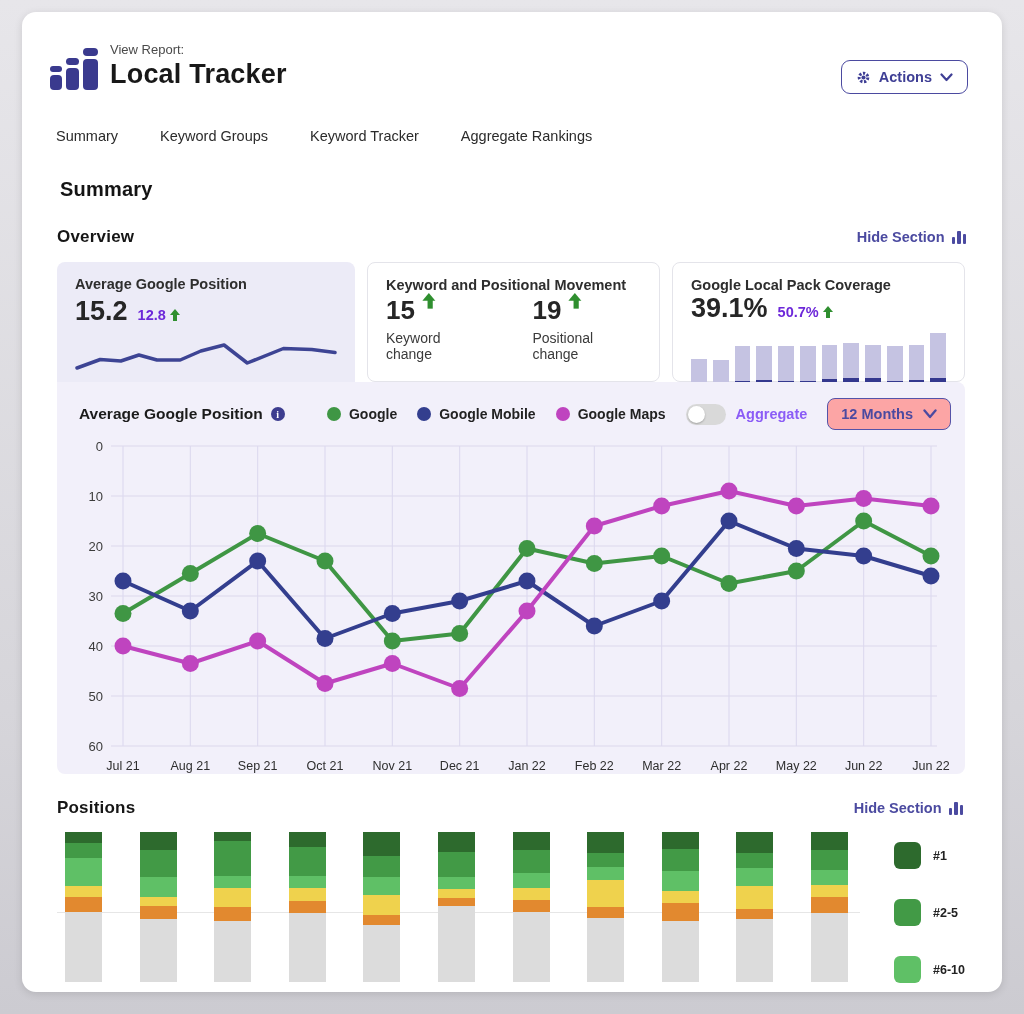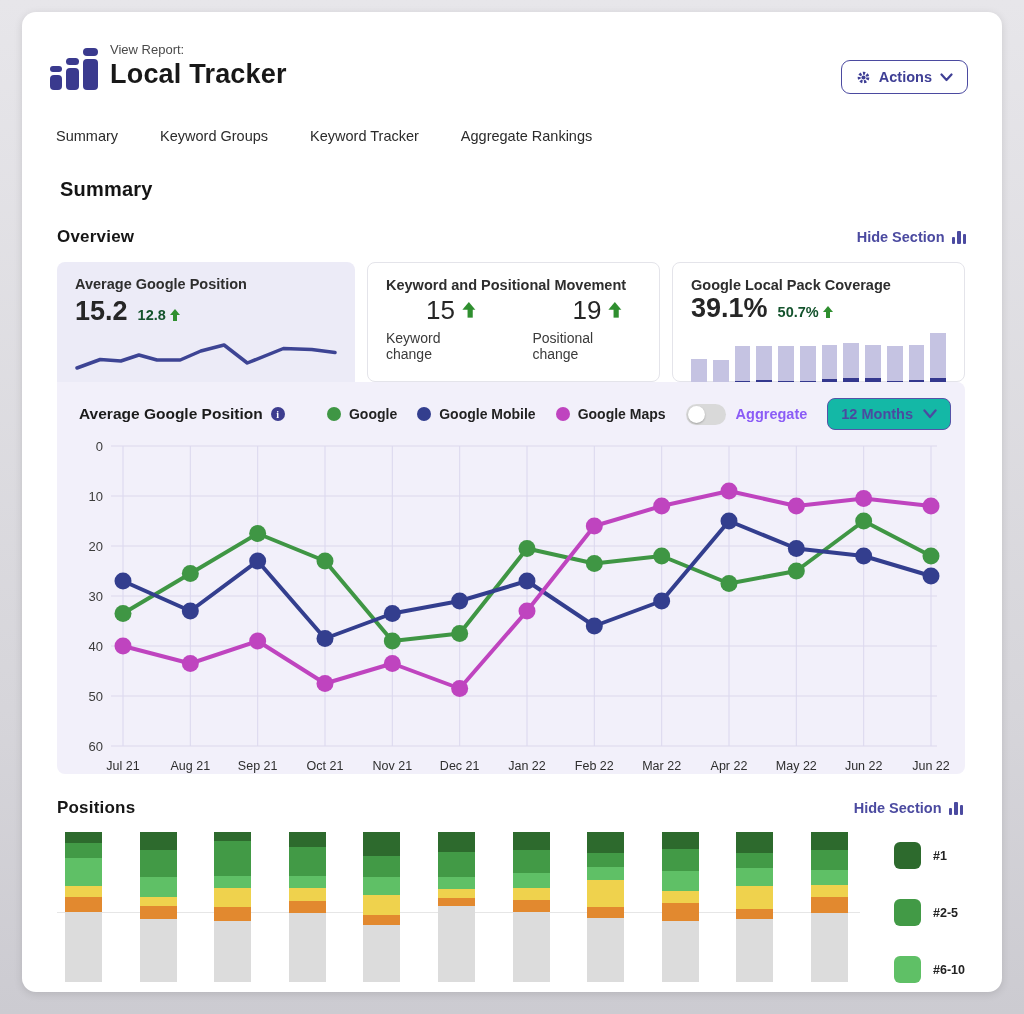--- a/index.html
+++ b/index.html
@@ -36,46 +36,46 @@
   .section-hd { display:flex; justify-content:space-between; align-items:center; padding:26px 36px 0 35px; }
   .section-title { font-size:17px; font-weight:700; color:#161616; letter-spacing:.2px; }
   .hide-link { display:inline-flex; align-items:center; gap:7px; color:#4b4aa0; font-size:14.5px; font-weight:600; cursor:pointer; }
   .mini-bars { display:inline-flex; align-items:flex-end; gap:2px; }
   .mini-bars i { display:block; width:3.5px; background:#4b4aa0; border-radius:1px; }
   .cards-row { position:absolute; left:35px; top:250px; width:908px; height:120px; display:flex; }
   .card { border-radius:8px; padding:14px 18px; }
   .card h3 { font-size:14.5px; font-weight:700; color:#2e2e2e; }
   .bignum { display:flex; align-items:baseline; gap:10px; margin-top:4px; }
   .bignum .v { font-size:27px; font-weight:700; color:#262626; }
-  .bignum .d { font-size:14.5px; font-weight:600; color:#14532d; display:inline-flex; align-items:center; gap:4px; }
+  .bignum .d { font-size:14.5px; font-weight:600; color:#6d28d9; display:inline-flex; align-items:center; gap:4px; }
   .up-arrow { display:inline-block; position:relative; width:11px; height:13px; }
   .up-arrow::before { content:""; position:absolute; left:0; top:0; border-left:5.5px solid transparent; border-right:5.5px solid transparent; border-bottom:6px solid #2f8f2f; }
   .up-arrow::after { content:""; position:absolute; left:3.5px; top:5px; width:4px; height:7px; background:#2f8f2f; }
   .card-avg { width:298px; background:#ecebf7; border-radius:8px 8px 0 0; }
   .card-move { width:293px; margin-left:12px; background:#fff; border:1px solid #e4e4ea; }
   .card-pack { width:293px; margin-left:12px; background:#fff; border:1px solid #e4e4ea; }
   .move-cols { display:flex; gap:44px; margin-top:2px; }
-  .move-col .val { font-size:26px; font-weight:400; display:flex; align-items:center; gap:6px;margin-left:40px; }
+  .move-col .val { font-size:26px; font-weight:700; display:flex; gap:6px; }
   .move-col .lbl { font-size:14px; color:#3a3a3a; margin-top:4px; }
   .pack-bars { display:flex; align-items:flex-end; gap:6px; margin-top:8px; height:54px; }
   .pack-bar { width:16px; display:flex; flex-direction:column; justify-content:flex-end; }
   .pack-bar .lt { background:#c5c3e2; }
   .pack-bar .dk { background:#34388e; }
   
   .chart-panel { position:absolute; left:35px; top:370px; width:908px; height:392px; background:#f2f0fa; border-radius:0 8px 8px 8px; }
   .chart-hd { display:flex; align-items:center; padding:16px 14px 0 22px; }
   .chart-title { font-size:15.5px; font-weight:700; color:#1b1b1b; display:inline-flex; align-items:center; gap:8px; }
   .info-icon { width:14px; height:14px; border-radius:50%; background:#3d3d8f; color:#fff; font-size:10px; font-weight:700; display:inline-flex; align-items:center; justify-content:center; font-family:"Liberation Serif", serif; cursor:pointer; }
   .chart-controls { margin-left:auto; display:flex; align-items:center; gap:20px; }
   .legend-item { display:inline-flex; align-items:center; gap:8px; font-size:14px; font-weight:600; color:#222; cursor:pointer; }
   .legend-dot { width:14px; height:14px; border-radius:50%; }
   .toggle-wrap { display:inline-flex; align-items:center; gap:10px; font-size:14.5px; font-weight:700; color:#8b5cf6; }
   .toggle { width:40px; height:21px; border-radius:11px; background:#d9d9d9; position:relative; cursor:pointer; }
   .toggle .knob { position:absolute; left:2px; top:2px; width:17px; height:17px; border-radius:50%; background:#fff; box-shadow:0 1px 2px rgba(0,0,0,.25); }
-  .range-dd { display:inline-flex; align-items:center; gap:10px; border:1.6px solid #5553a8; border-radius:8px; background:#14b8a6; padding:7px 13px; color:#4b4aa0; font-size:14.5px; font-weight:600; cursor:pointer; }
+  .range-dd { display:inline-flex; align-items:center; gap:10px; border:1.6px solid #5553a8; border-radius:8px; background:#fca5a5; padding:7px 13px; color:#4b4aa0; font-size:14.5px; font-weight:600; cursor:pointer; }
   .main-chart-svg { display:block; margin:4px 6px 0 8px; }
   
   .positions-wrap { position:absolute; left:35px; top:786px; width:908px; }
   .pos-bars-area { position:relative; margin-top:14px; height:160px; }
   .pos-axis { position:absolute; left:0; right:105px; top:80px; height:1px; background:#e6e6e6; }
   .pos-bar { position:absolute; top:0; width:37px; }
   .pos-bar div { width:100%; }
   .pos-legend { position:absolute; right:0; top:10px; display:flex; flex-direction:column; gap:30px; }
   .pos-legend-item { display:flex; align-items:center; gap:12px; font-size:12.5px; font-weight:700; color:#222; }
   .pos-legend-sw { width:27px; height:27px; border-radius:6px; }

